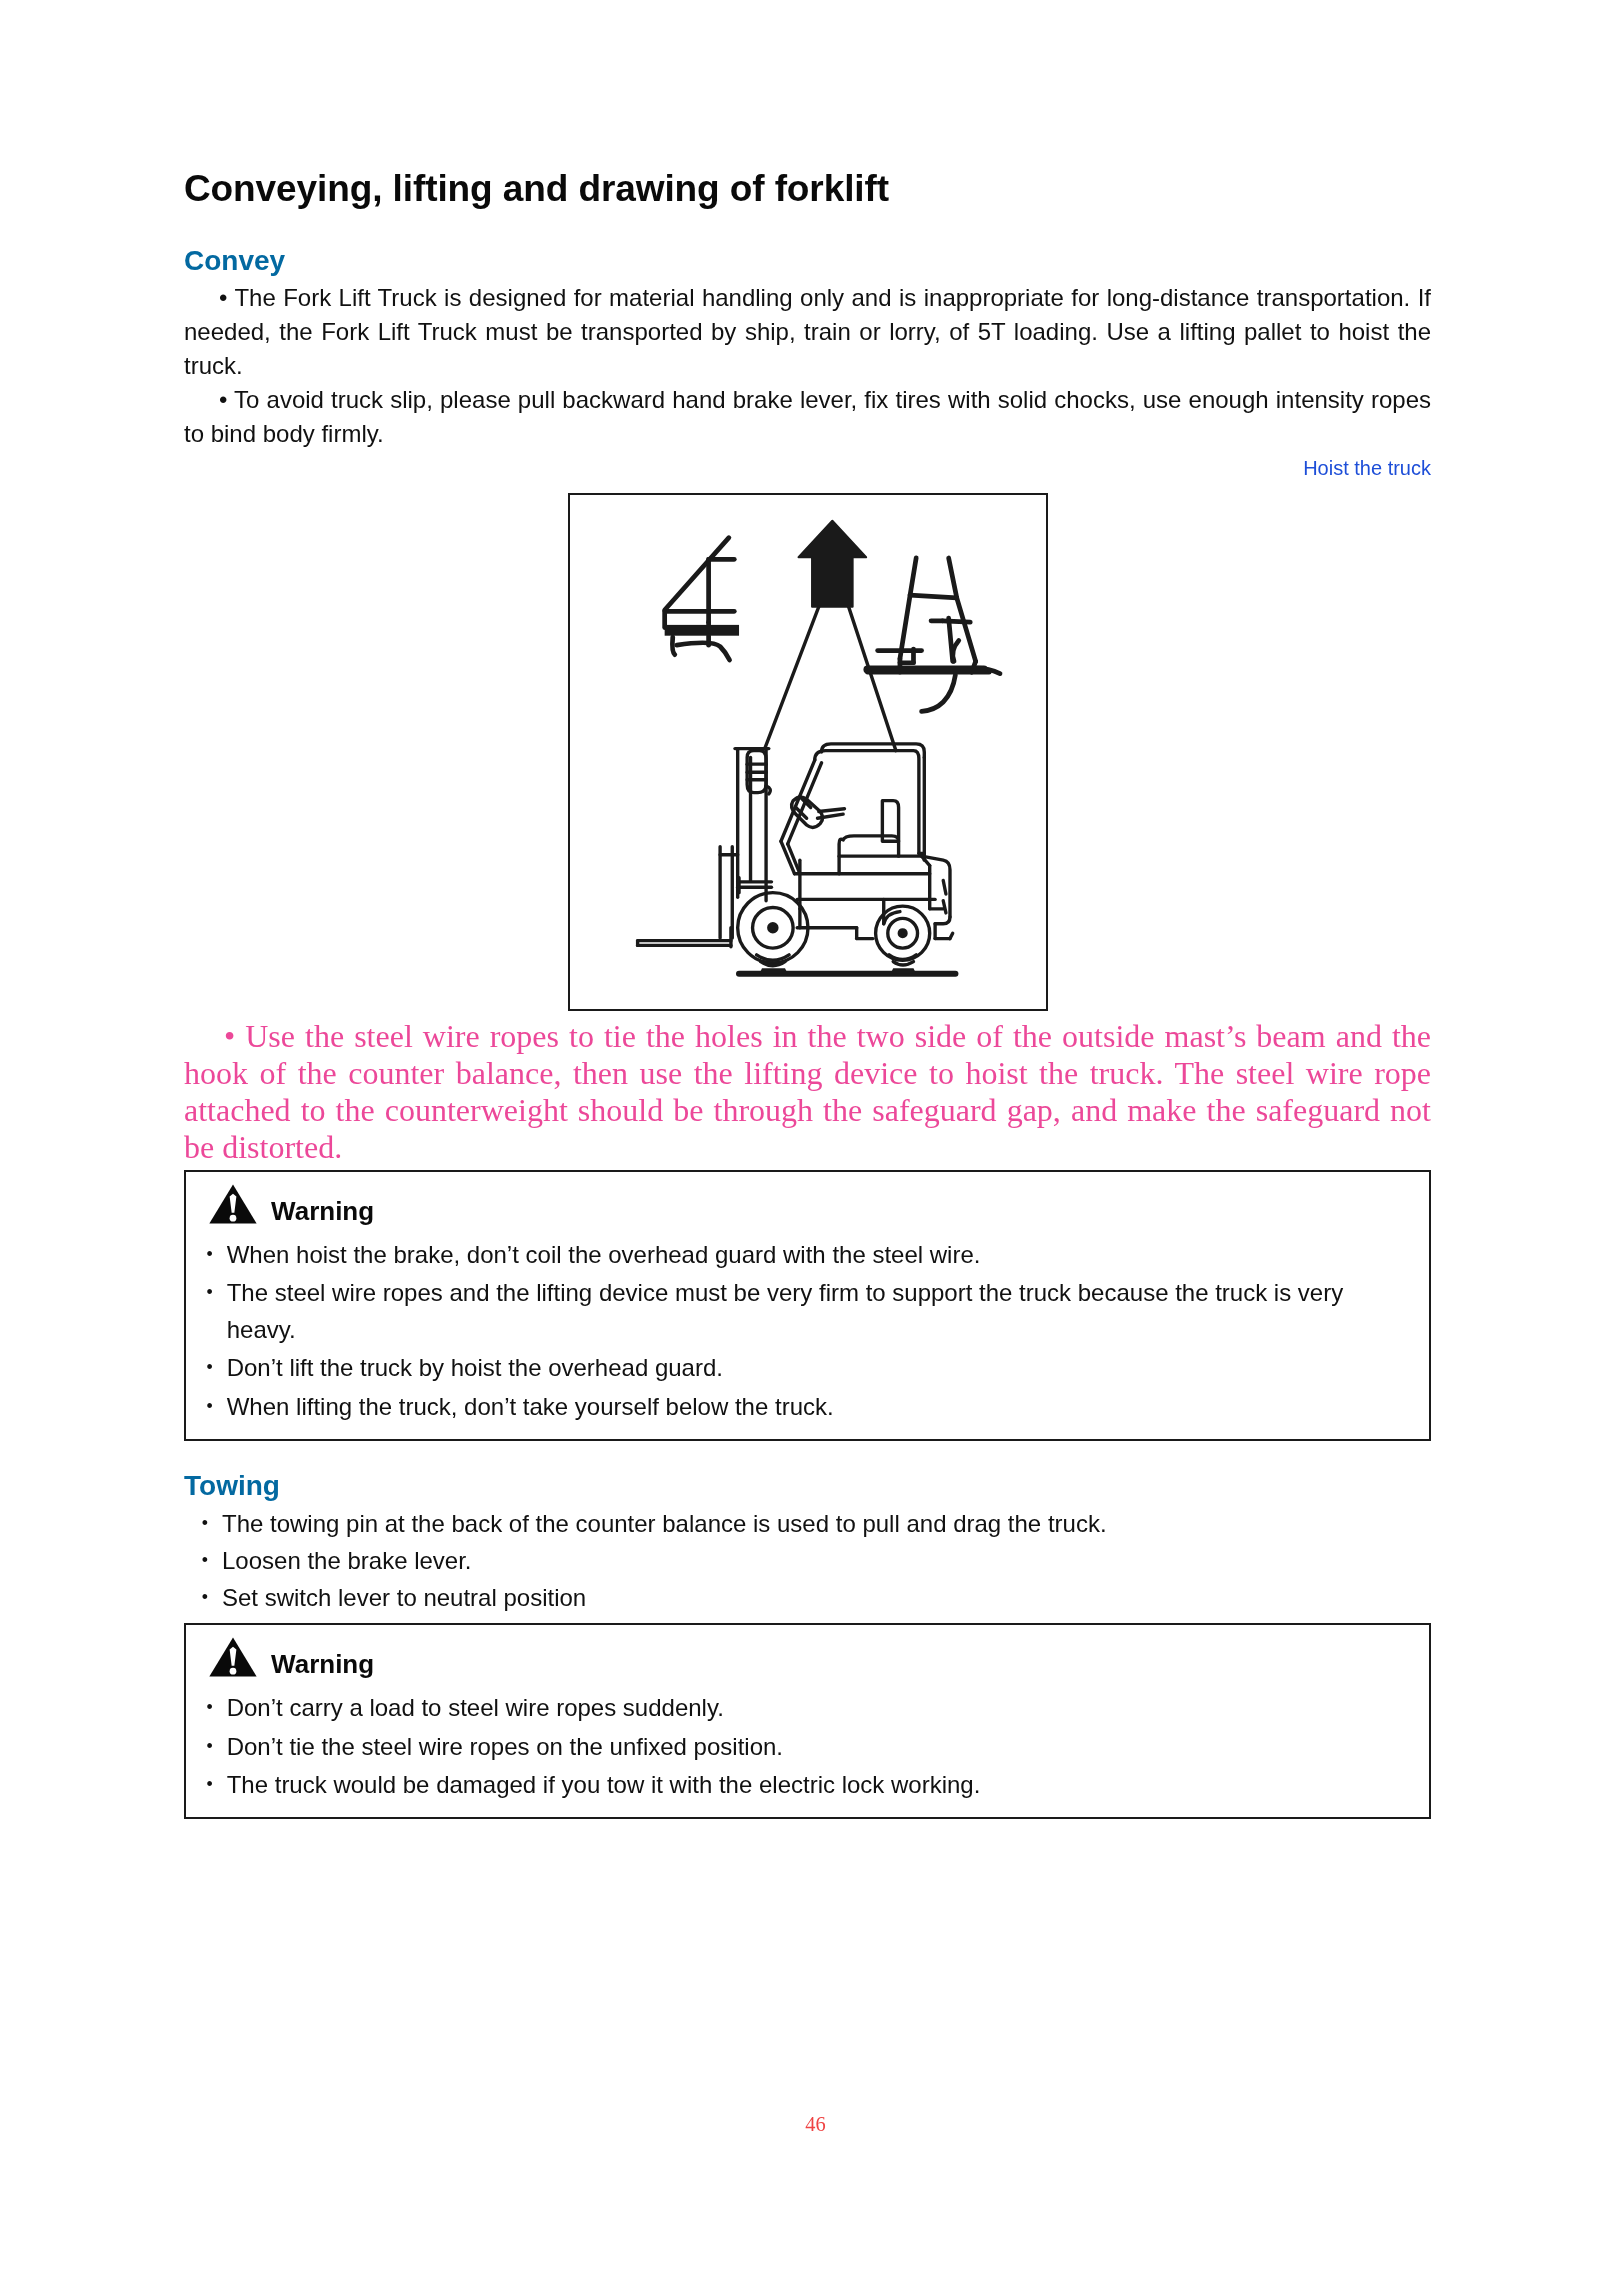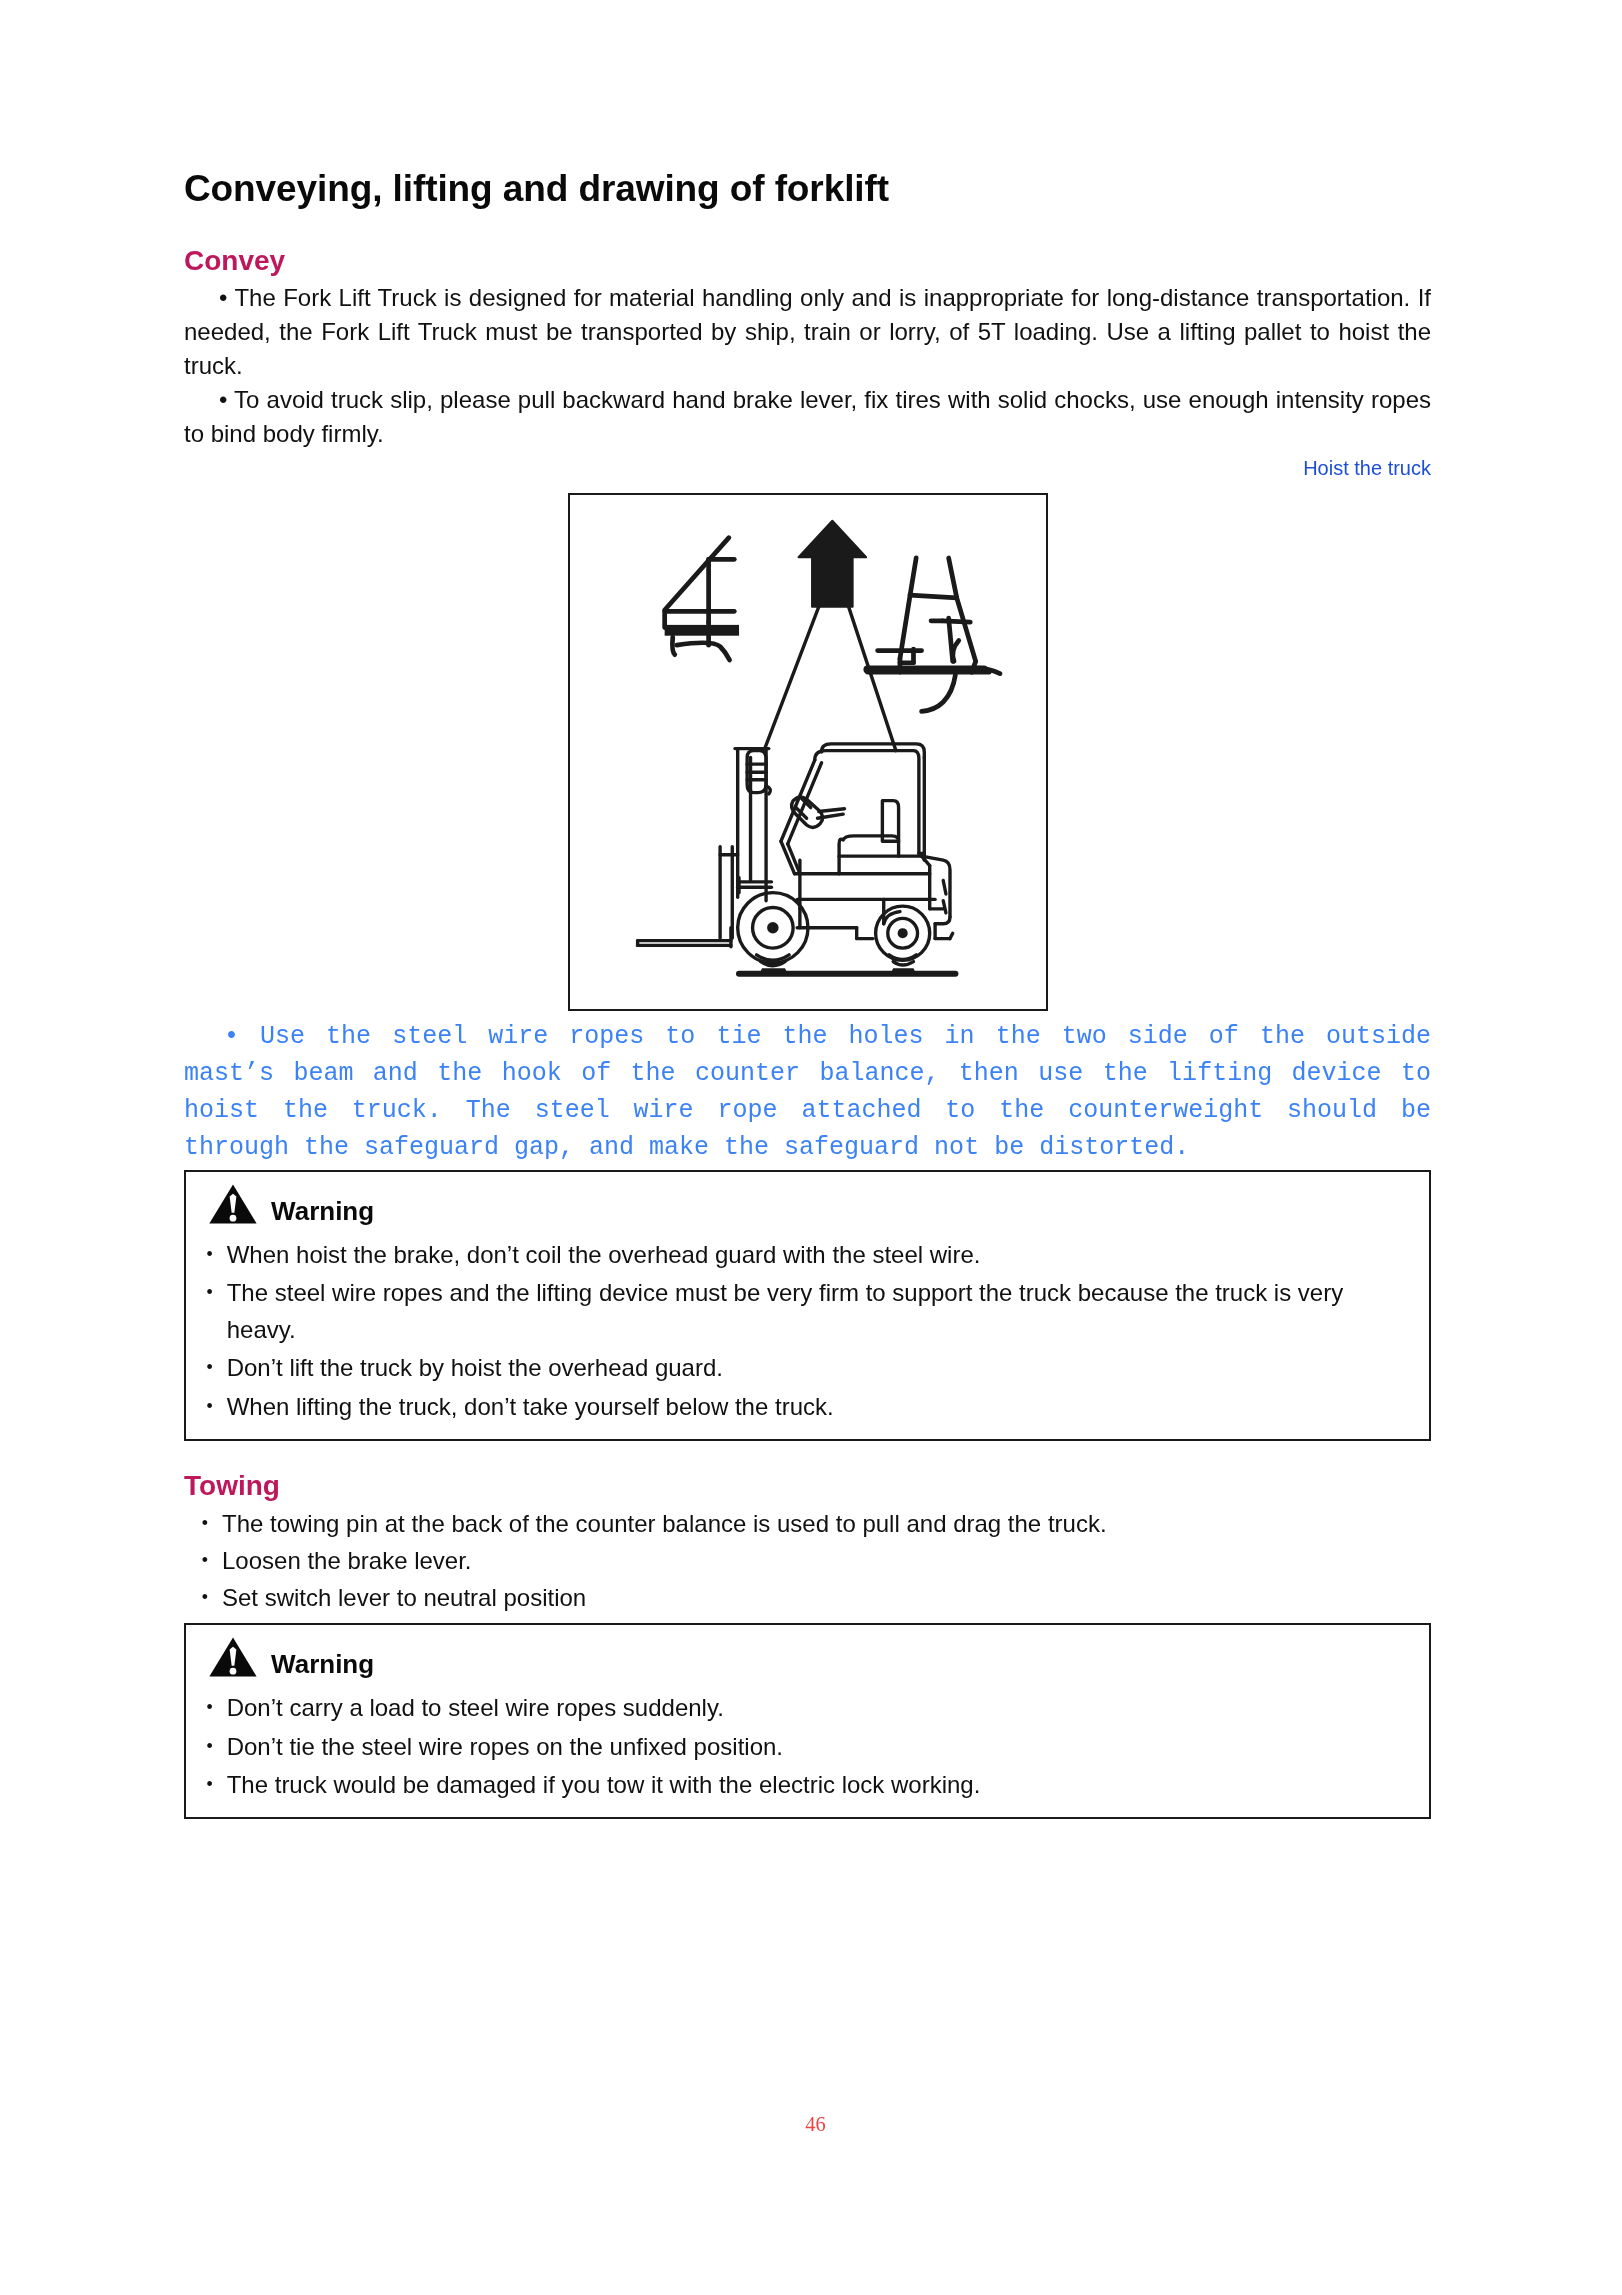--- a/index.html
+++ b/index.html
@@ -41,21 +41,21 @@
     letter-spacing: -0.1px;
     margin: 0 0 37px 0;
     color: #0a0a0a;
   }
   .h2 {
     font-family: "Liberation Sans", sans-serif;
     font-weight: bold;
     font-size: 28px;
     line-height: 1.1;
     margin: 0 0 4.1px 0;
-    color: #be185d;
+    color: #0369a1;
   }
   .h2.towing {
     margin-top: 30px;
   }
 
   
   .p-just {
     font-family: "Liberation Sans", sans-serif;
     font-size: 24px;
     line-height: 34px;
@@ -69,28 +69,28 @@
     font-family: "Liberation Sans", sans-serif;
     font-size: 20px;
     line-height: 34px;
     margin: 0;
     color: #1d4ed8;
     text-align: right;
   }
 
   
   .p-serif {
-    font-family: Liberation Mono, monospace;
-    font-size: 25px;
+    font-family: Liberation Serif, serif;
+    font-size: 32px;
     line-height: 37px;
     text-align: justify;
     text-justify: inter-word;
     text-indent: 40px;
     margin: 0;
-    color: #3b82f6;
+    color: #ec4899;
   }
 
   
   .figure-wrap {
     width: 100%;
     display: flex;
     justify-content: center;
     margin: 8.2px 0 6.8px 0;
   }
   .figure-box {

